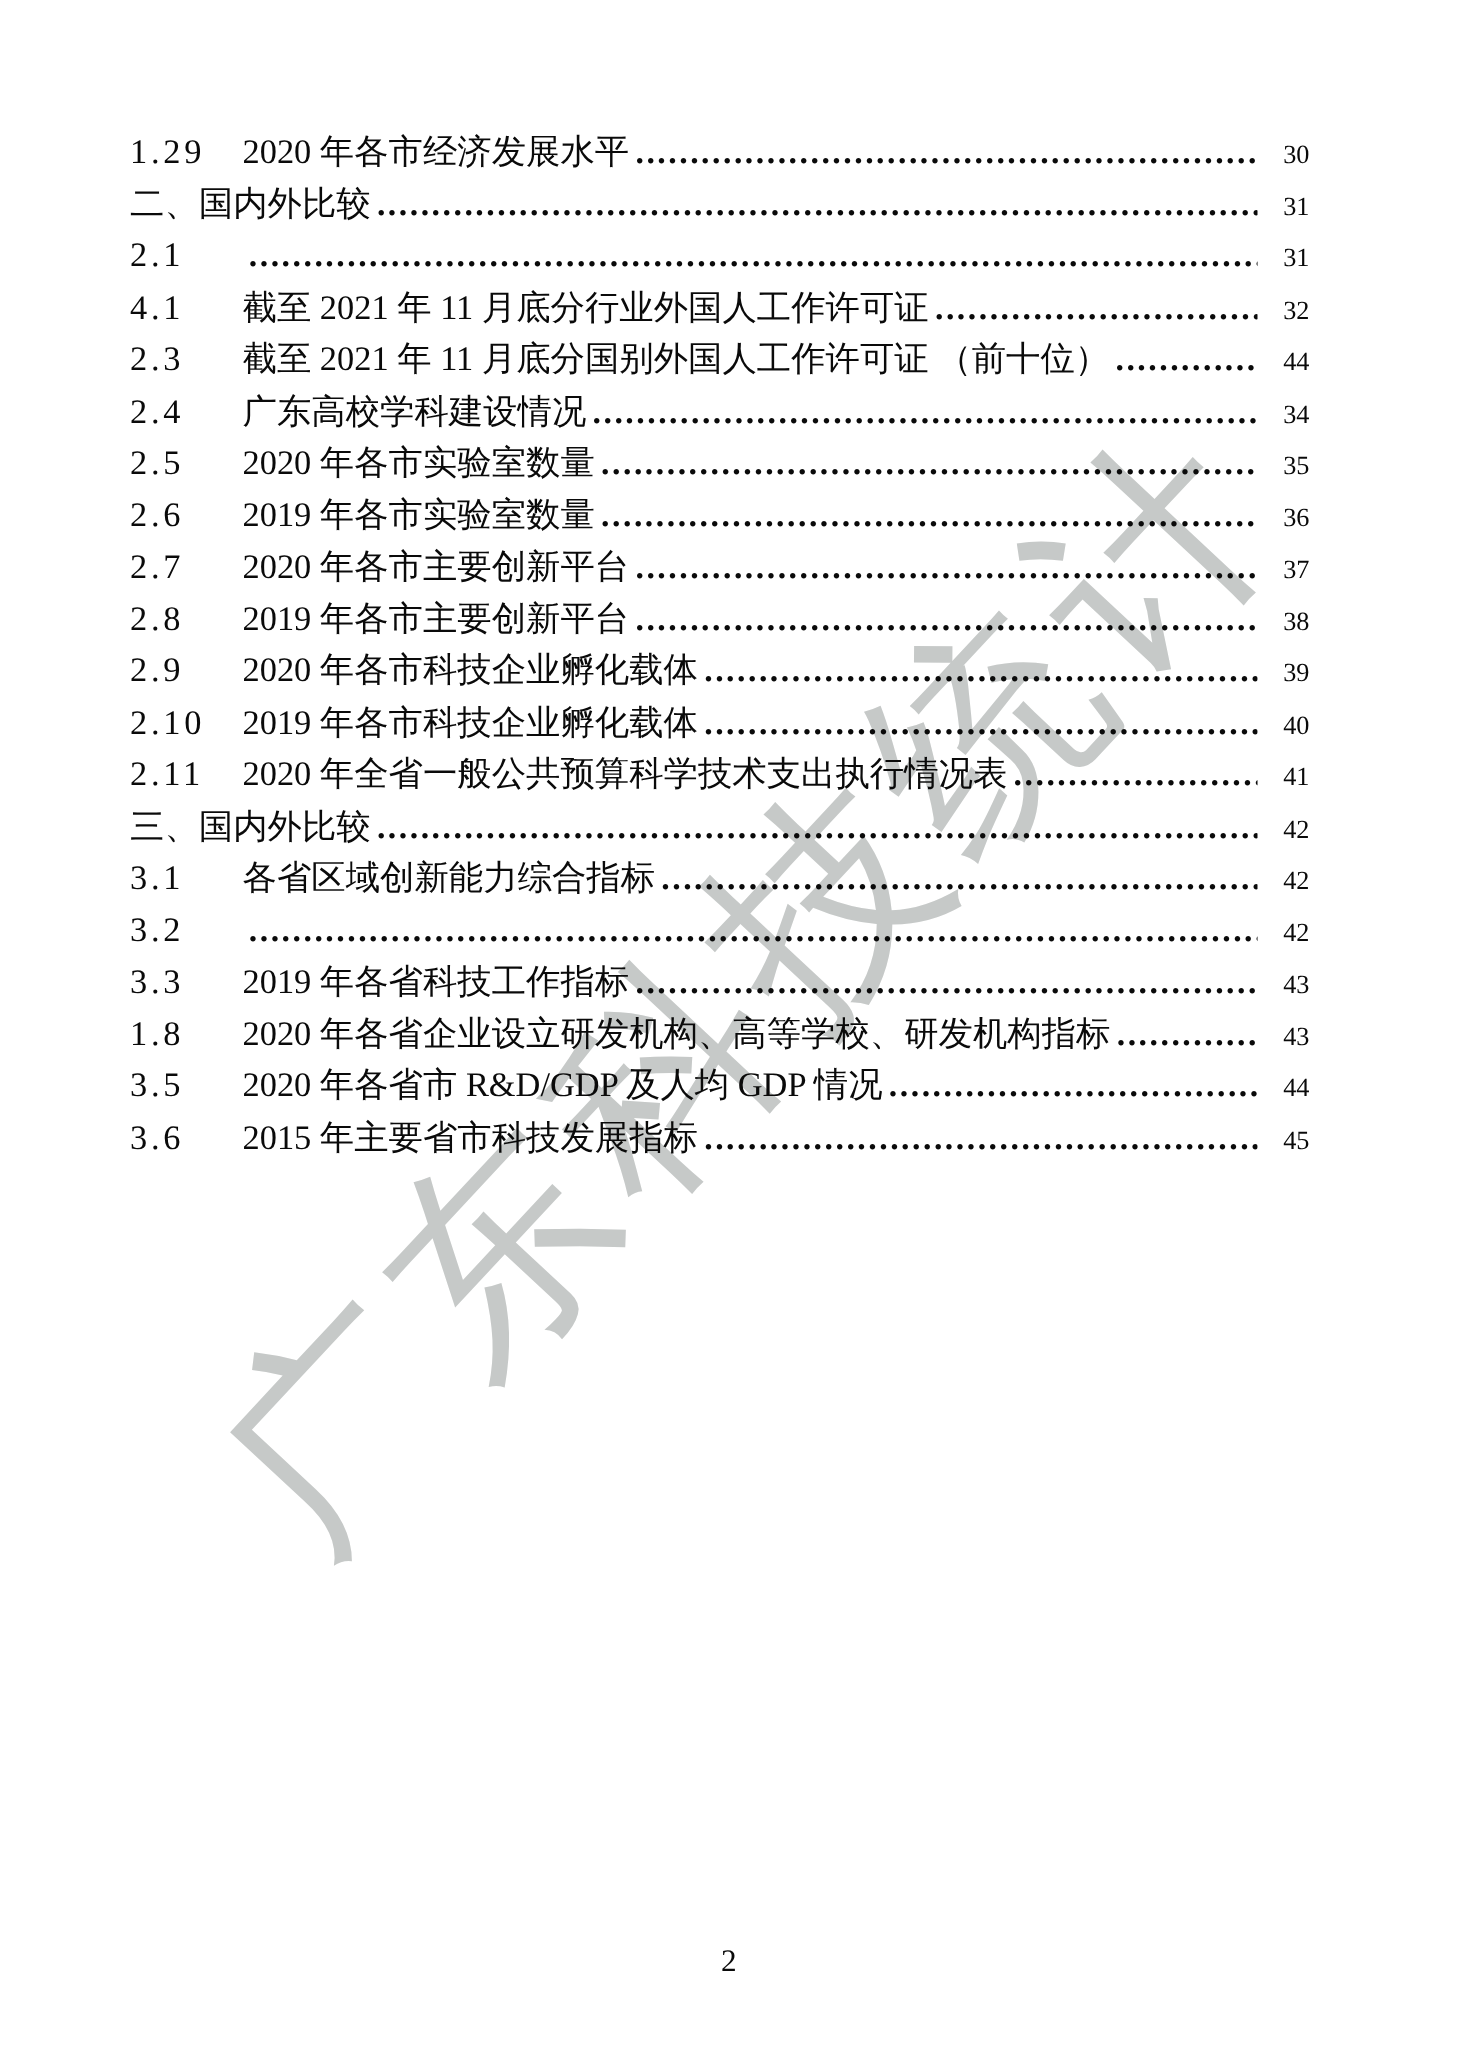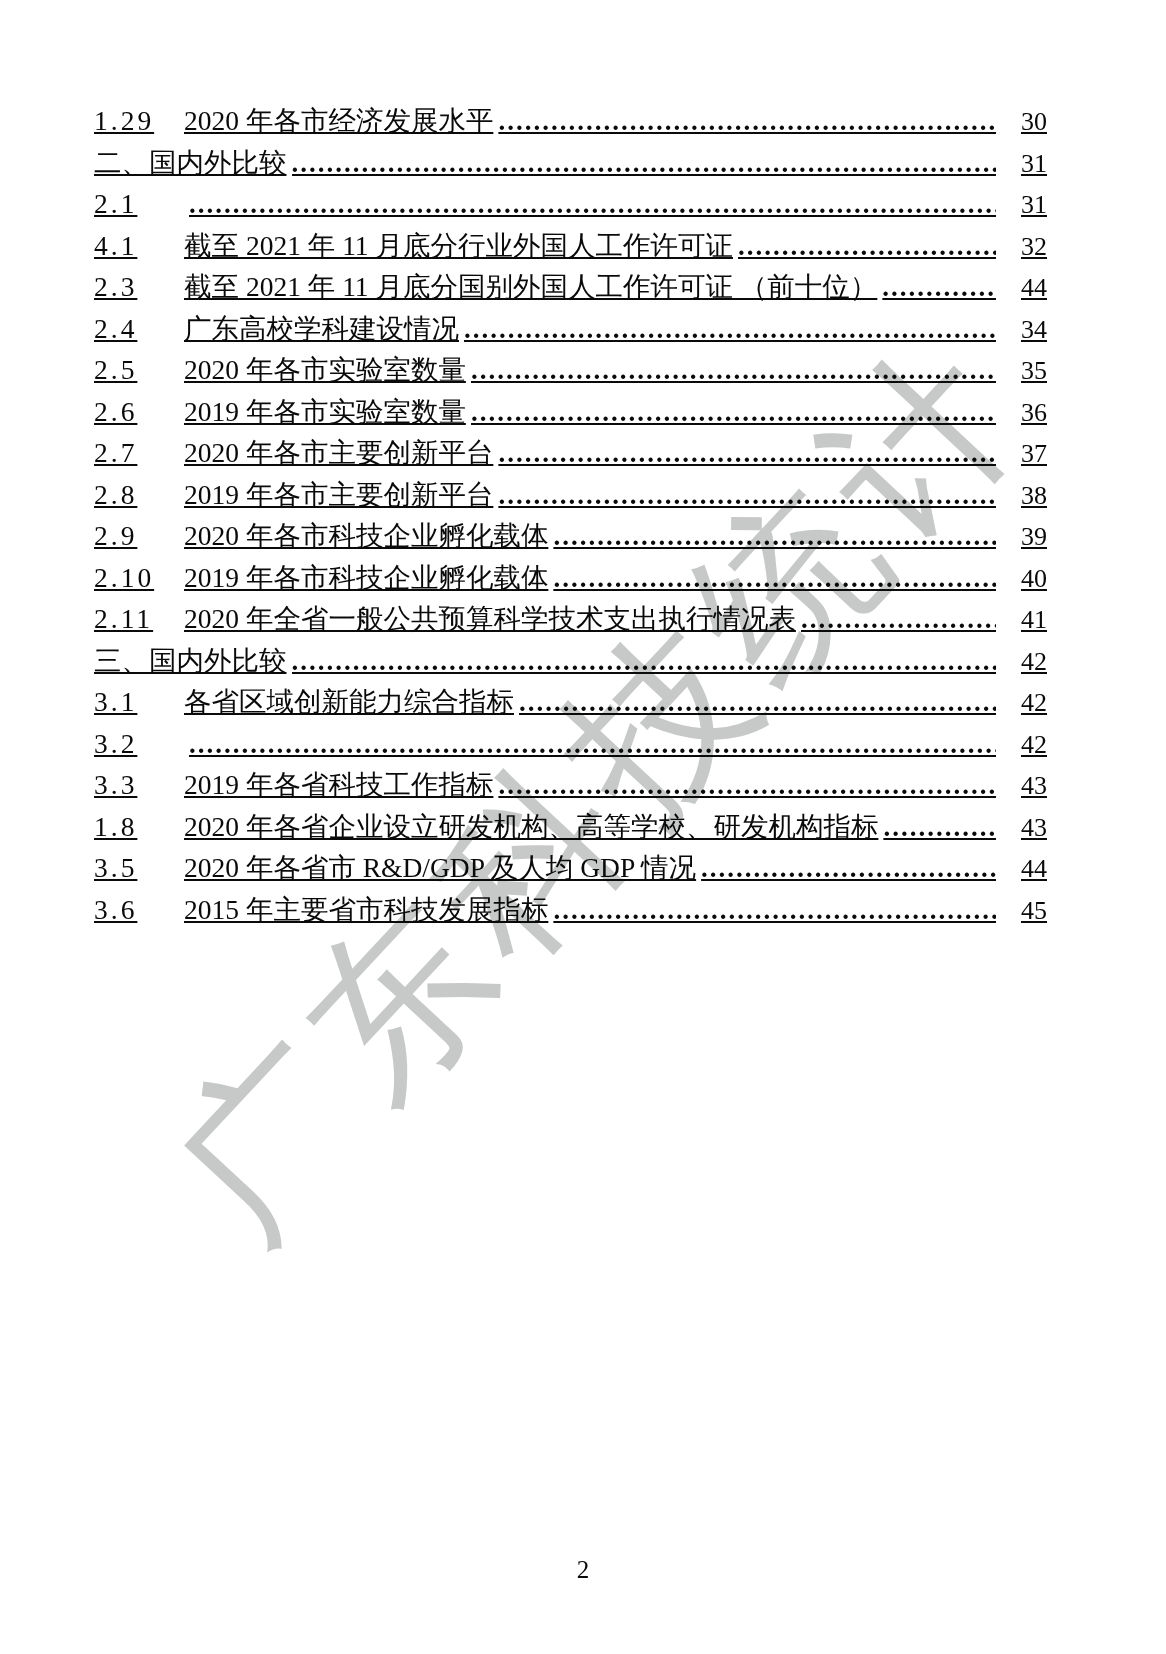--- a/index.html
+++ b/index.html
@@ -17,24 +17,23 @@
     transform: translate(-50%, -50%) rotate(-47deg);
     font-size: 178px;
     letter-spacing: 12px;
     white-space: nowrap;
     color: #c6c9c8;
     z-index: 0;
     user-select: none;
   }
   .toc {
     position: absolute;
-    left: 94px; top: 100px;
+    left: 104px; top: 100px;
     width: 953px;
     z-index: 1;
-    text-decoration: underline;
   }
   .row {
     display: flex;
     align-items: baseline;
     height: 41.5px;
     line-height: 41.5px;
     font-size: 27.5px;
     white-space: nowrap;
   }
   .row .num {
@@ -56,22 +55,22 @@
   .row .dots::after {
     content: "..........................................................................................................................................................................";
     font-size: 27px;
     font-weight: bold;
     letter-spacing: 2px;
   }
   .row .pg {
     flex: none;
     margin-left: 8px;
     min-width: 40px;
-    text-align: right;
-    font-size: 26px;
+    text-align: center;
+    font-size: 21px;
   }
   .footer {
     position: absolute;
     left: 0; top: 1556px;
     width: 1166px;
     text-align: center;
     font-size: 25px;
     z-index: 1;
   }
 </style>

